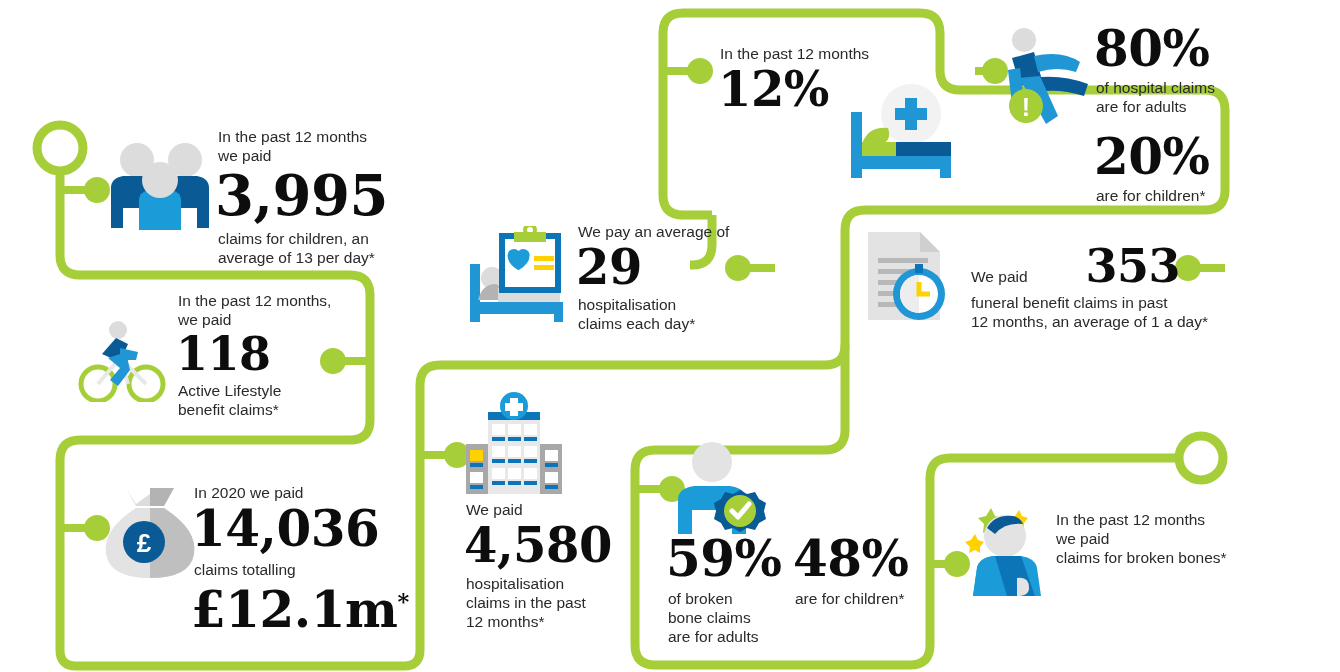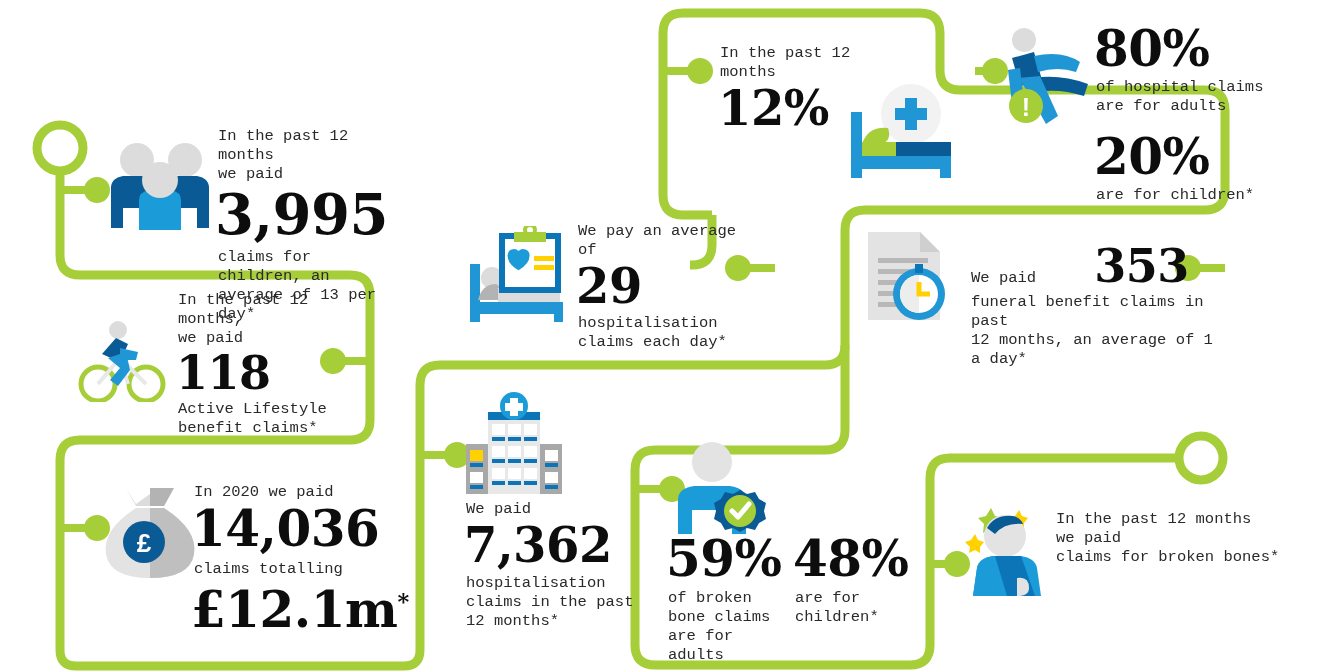--- a/index.html
+++ b/index.html
@@ -1,20 +1,20 @@
 <!DOCTYPE html>
 <html><head>
 <meta charset="utf-8">
 <style>
   html,body{margin:0;padding:0;background:#ffffff;}
   body{width:1340px;height:672px;overflow:hidden;font-family:"Liberation Sans",sans-serif;color:#231f20;}
   #stage{position:relative;width:1340px;height:672px;}
   svg.lines{position:absolute;left:0;top:0;width:1340px;height:672px;}
   .blk{position:absolute;}
-  .lead{font-family:Liberation Mono, monospace;font-size:15.5px;line-height:19px;color:#2a2a2a;}
+  .lead{font-family:Liberation Sans, sans-serif;font-size:15.5px;line-height:19px;color:#2a2a2a;}
   .big{font-family:"DejaVu Serif",serif;font-weight:700;color:#0d0d0d;letter-spacing:-0.5px;line-height:1;margin-left:48px;}
   .sup{font-family:"DejaVu Serif",serif;font-size:.45em;vertical-align:super;font-weight:700;}
   .ic{position:absolute;}
 </style>
 </head>
 <body>
 
 <div id="stage">
 
   <svg class="lines" viewBox="0 0 1340 672">
@@ -224,21 +224,21 @@
 
   <div class="blk" style="left:578px;top:222px;width:180px">
     <div class="lead">We pay an average of</div>
     <div class="big" style="font-size:48px;margin:2px 0 4px -2px">29</div>
     <div class="lead" style="white-space:pre-line">hospitalisation
 claims each day*</div>
   </div>
 
   <div class="blk" style="left:466px;top:500px;width:170px">
     <div class="lead">We paid</div>
-    <div class="big" style="font-size:48px;margin:2px 0 5px -2px">7,362</div>
+    <div class="big" style="font-size:48px;margin:2px 0 5px -2px">4,580</div>
     <div class="lead" style="white-space:pre-line">hospitalisation
 claims in the past
 12 months*</div>
   </div>
 
   <div class="blk" style="left:720px;top:44px;width:180px">
     <div class="lead">In the past 12 months</div>
     <div class="big" style="font-size:48px;margin:2px 0 5px -2px">12%</div>
   </div>
 

